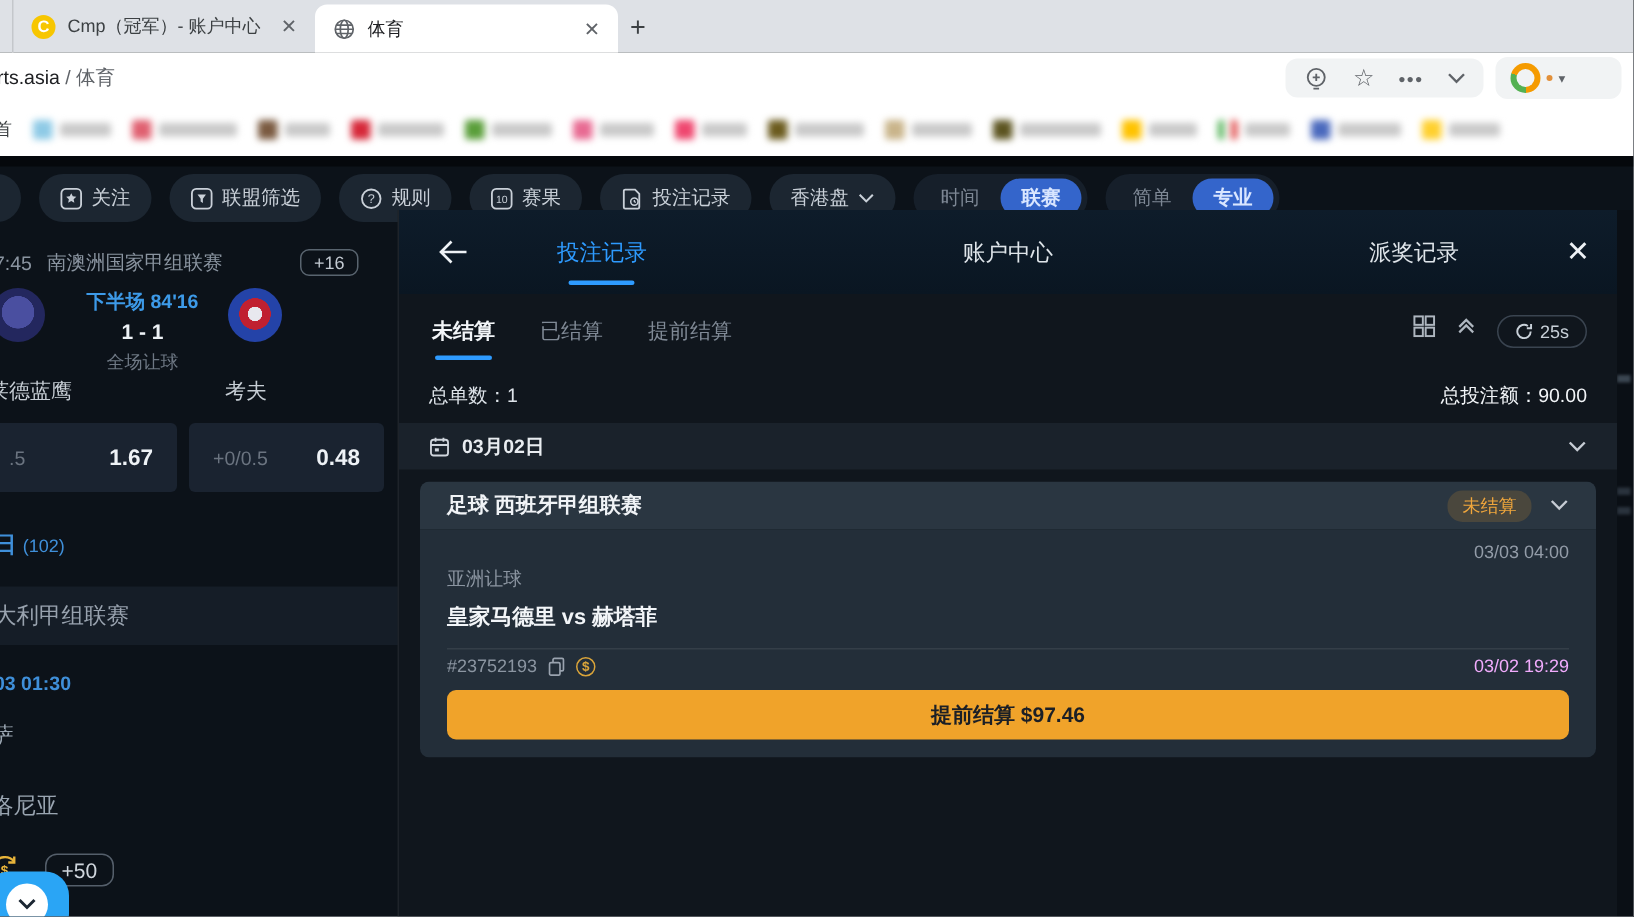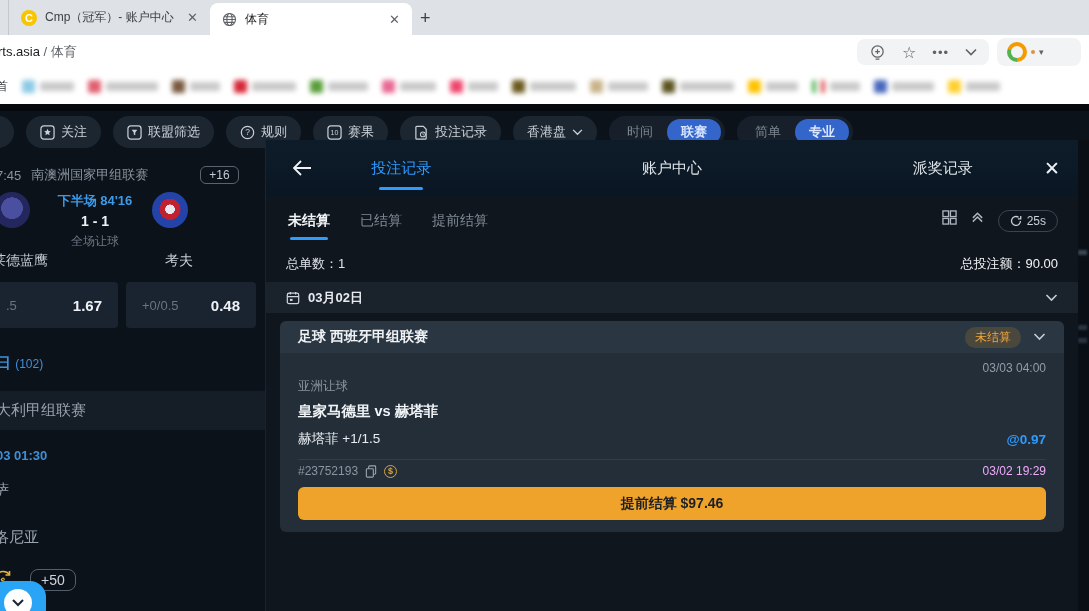--- a/index.html
+++ b/index.html
@@ -50,21 +50,21 @@
   .badge-o { border:1px solid #59646f; border-radius:6px; padding:1px 8px; font-size:12px; color:#c3cad2; margin-left:42px; }
   .m-grid { position:relative; height:92px; }
   .logo { width:36px; height:36px; border-radius:50%; position:absolute; top:8px; }
   .logo.home { left:-6px; background:radial-gradient(circle at 50% 45%, #4a4fa0 0 40%, #23275e 41% 100%); }
   .logo.away { left:152px; background:radial-gradient(circle at 50% 48%, #e8e8ee 0 18%, #c02030 19% 40%, #2443a8 41% 100%); }
   .m-center { position:absolute; left:40px; width:110px; text-align:center; }
   .m-period { color:#3d9ae8; font-size:13px; font-weight:bold; padding-top:8px; }
   .m-score { color:#eef2f6; font-size:14px; font-weight:bold; padding-top:3px; }
   .m-market { color:#6e7884; font-size:12px; padding-top:4px; }
   .m-home { position:absolute; left:-8px; top:68px; font-size:14px; color:#c6cdd4; }
-  .m-away { position:absolute; left:165px; top:68px; font-size:14px; color:#c6cdd4; }
+  .m-away { position:absolute; left:150px; top:68px; font-size:14px; color:#c6cdd4; }
   .oddsrow { display:flex; gap:8px; margin-top:6px; }
   .oddsbox { height:46px; border-radius:4px; background:#1a2330; display:flex; align-items:center; justify-content:space-between; padding:0 16px; }
   .oddsbox .h { color:#6b7480; font-size:13px; }
   .oddsbox .v { color:#eef2f6; font-size:15px; font-weight:bold; }
   .ob1 { width:128px; margin-left:-10px; }
   .ob2 { width:130px; }
   .s-today { margin-top:26px; margin-left:-4px; color:#3f8fd9; font-size:15px; font-weight:bold; }
   .s-today small { font-size:12px; font-weight:normal; }
   .s-league2 { margin-top:18px; margin-left:-18px; width:300px; background:#151d27; padding:10px 0 10px 14px; font-size:15px; color:#98a2ae; }
   .s-time2 { margin-top:18px; margin-left:-4px; color:#3f8fd9; font-size:13px; font-weight:bold; }
@@ -422,24 +422,20 @@
         <span class="chev">
           <svg width="13" height="8" viewBox="0 0 12 8">
               <path d="M1 1l5 5 5-5" fill="none" stroke="#c6ccd4" stroke-width="1.6"></path>
             </svg>
         </span>
       </div>
       <div class="cbody">
         <div class="evtime">03/03 04:00</div>
         <div class="mkt">亚洲让球</div>
         <div class="matchname">皇家马德里 vs 赫塔菲</div>
-        <div class="selrow">
-          <span class="sel">赫塔菲 +1/1.5</span>
-          <span class="odds">@0.97</span>
-        </div>
         <div class="cdiv"></div>
         <div class="idrow">
           <span>#23752193</span>
           <span>
             <svg width="12" height="13" viewBox="0 0 12 14">
                 <rect x="3.5" y="1" width="7.5" height="9" rx="1" fill="none" stroke="#9aa3af" stroke-width="1.2"></rect>
                 <rect x="1" y="4" width="7.5" height="9" rx="1" fill="#232e39" stroke="#9aa3af" stroke-width="1.2"></rect>
               </svg>
           </span>
           <span class="coin">$</span>

